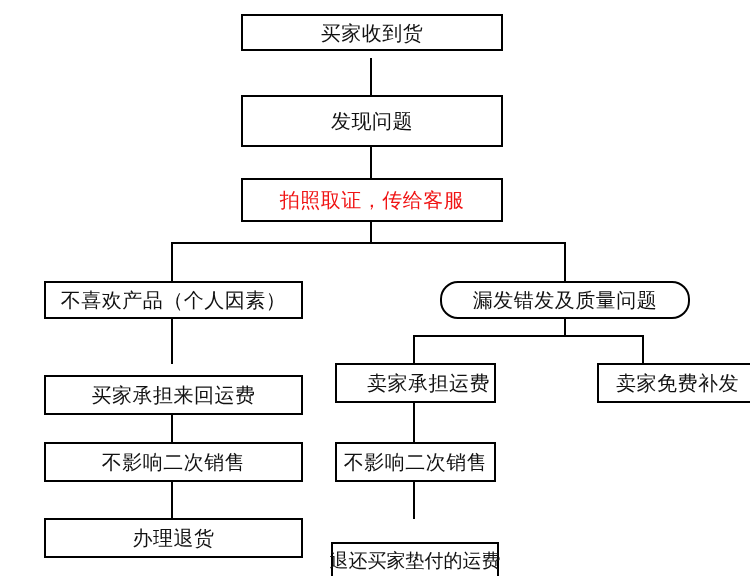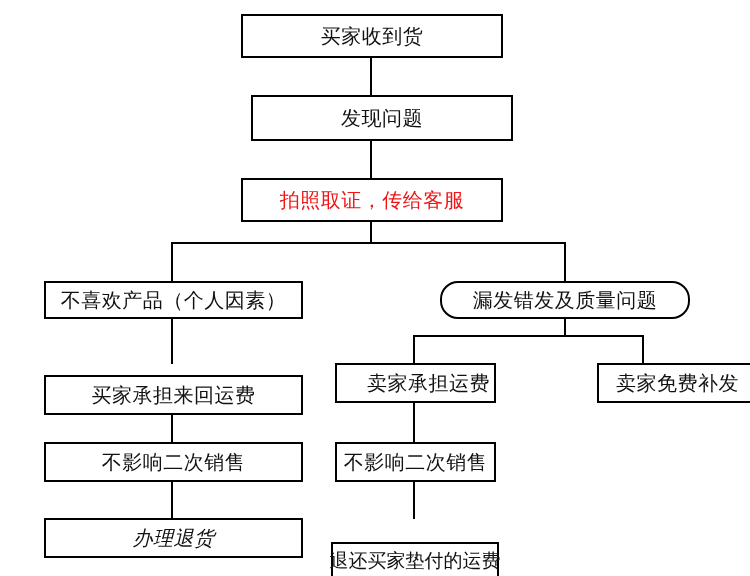--- a/index.html
+++ b/index.html
@@ -67,37 +67,37 @@
   <div class="conn h" style="left:413px;top:335px;width:231px;"></div>
   <div class="conn v" style="left:413px;top:335px;height:29px;"></div>
   <div class="conn v" style="left:642px;top:335px;height:29px;"></div>
 
   <div class="conn v" style="left:171px;top:403px;height:40px;"></div>
   <div class="conn v" style="left:413px;top:403px;height:40px;"></div>
 
   <div class="conn v" style="left:171px;top:482px;height:37px;"></div>
   <div class="conn v" style="left:413px;top:482px;height:37px;"></div>
 
-  <div class="node" style="left:241px;top:14px;width:262px;height:44px;">买家收到货</div>
+  <div class="node" style="left:241px;top:14px;width:262px;height:37px;">买家收到货</div>
 
-  <div class="node" style="left:251px;top:95px;width:262px;height:46px;">发现问题</div>
+  <div class="node" style="left:241px;top:95px;width:262px;height:52px;">发现问题</div>
 
   <div class="node" style="left:44px;top:281px;width:259px;height:38px;">不喜欢产品（个人因素）</div>
 
   <div class="node accent" style="left:241px;top:178px;width:262px;height:44px;">拍照取证，传给客服</div>
 
   <div class="node" style="left:440px;top:281px;width:250px;height:38px;border-radius:18px;">漏发错发及质量问题</div>
 
   <div class="node" style="left:44px;top:363px;width:259px;height:40px;margin-top:12px;">买家承担来回运费</div>
 
   <div class="node" style="left:335px;top:363px;width:161px;height:40px;padding-left:26px;">卖家承担运费</div>
 
   <div class="node" style="left:563px;top:363px;width:161px;height:40px;margin-left:34px;">卖家免费补发</div>
 
   <div class="node" style="left:44px;top:442px;width:259px;height:40px;">不影响二次销售</div>
 
   <div class="node" style="left:335px;top:442px;width:161px;height:40px;">不影响二次销售</div>
 
-  <div class="node" style="left:44px;top:518px;width:259px;height:40px;font-style:italic;">办理退货</div>
+  <div class="node" style="left:44px;top:518px;width:259px;height:40px;">办理退货</div>
 
   <div class="node tight" style="left:331px;top:518px;width:168px;height:36px;margin-top:24px;">退还买家垫付的运费</div>
 
 </div>
 
 </body></html>

